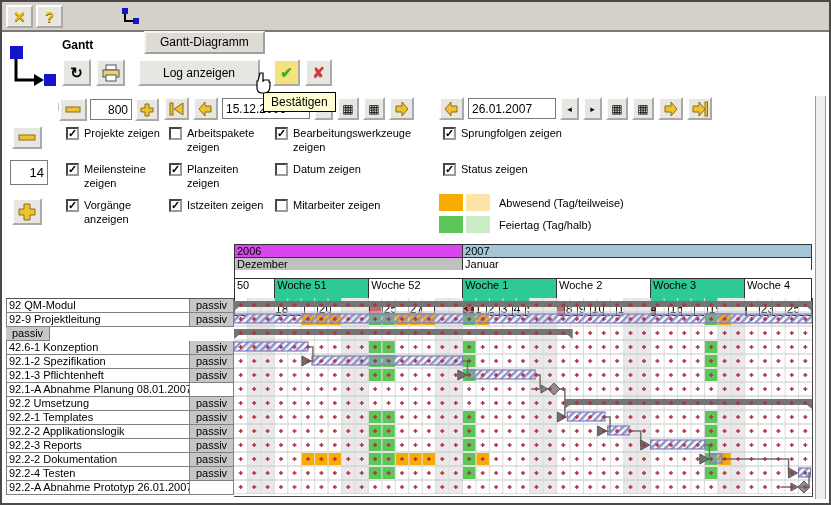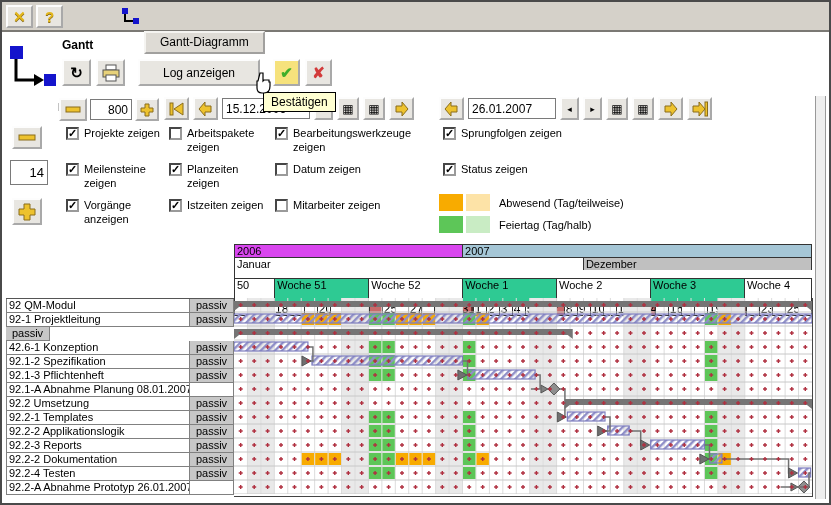--- a/index.html
+++ b/index.html
@@ -289,22 +289,22 @@
     </div>
 
   <div class="scrollbar"></div>
 
   <div class="ghead">
     <div class="band years" id="band-years">
         <div class="cell" style="width: 228.512px; background: #d946ef;">2006</div>
         <div class="cell" style="width: 349.488px; background: rgb(165, 198, 214);">2007</div>
       </div>
     <div class="band months" id="band-months">
+        <div class="cell" style="width: 228.512px; background: rgb(192, 192, 192);">Dezember</div>
         <div class="cell" style="width: 349.488px; background: rgb(255, 255, 255);">Januar</div>
-        <div class="cell" style="width: 228.512px; background: rgb(192, 192, 192);">Dezember</div>
       </div>
     <div class="band weeks" id="band-weeks">
         <div class="cell" style="width: 40.3256px; background: rgb(255, 255, 255);">50</div>
         <div class="cell" style="width: 94.093px; background: rgb(46, 202, 147);">Woche 51</div>
         <div class="cell" style="width: 94.093px; background: rgb(255, 255, 255);">Woche 52</div>
         <div class="cell" style="width: 94.093px; background: rgb(46, 202, 147);">Woche 1</div>
         <div class="cell" style="width: 94.093px; background: rgb(255, 255, 255);">Woche 2</div>
         <div class="cell" style="width: 94.093px; background: rgb(46, 202, 147);">Woche 3</div>
         <div class="cell" style="width: 67.2093px; background: rgb(255, 255, 255);">Woche 4</div>
       </div>
@@ -354,21 +354,21 @@
         <div class="cell" style="width: 13.4419px;"></div>
       </div>
   </div>
 
   <div class="ttable" id="ttable">
       <div class="trow">
         <div class="tname">92 QM-Modul</div>
         <div class="tstat">passiv</div>
       </div>
       <div class="trow">
-        <div class="tname">92-1 Projektleitung</div>
+        <div class="tname">92-9 Projektleitung</div>
         <div class="tstat">passiv</div>
       </div>
       <div class="trow">
         <div class="tstat">passiv</div>
       </div>
       <div class="trow">
         <div class="tname">42.6-1 Konzeption</div>
         <div class="tstat">passiv</div>
       </div>
       <div class="trow">

